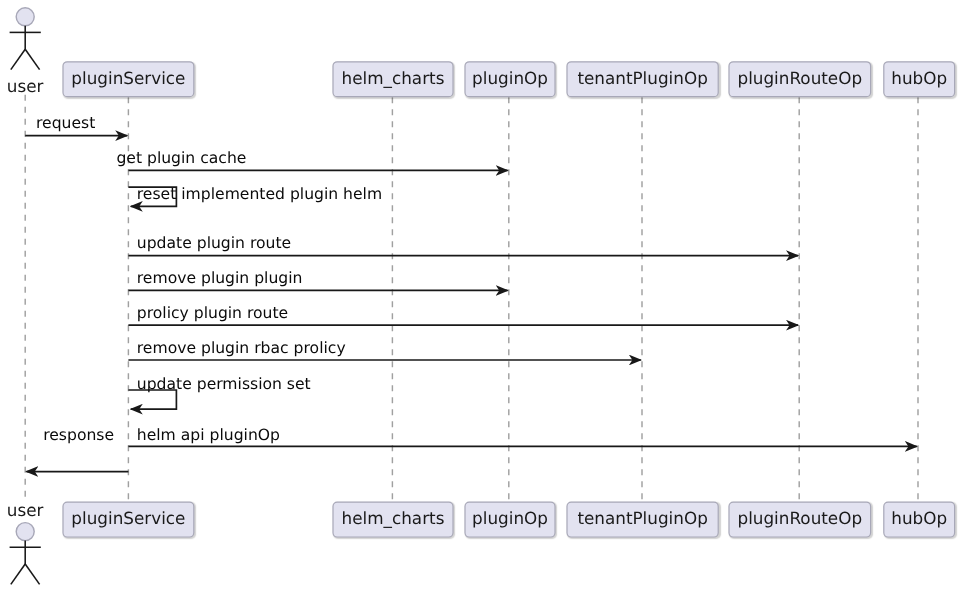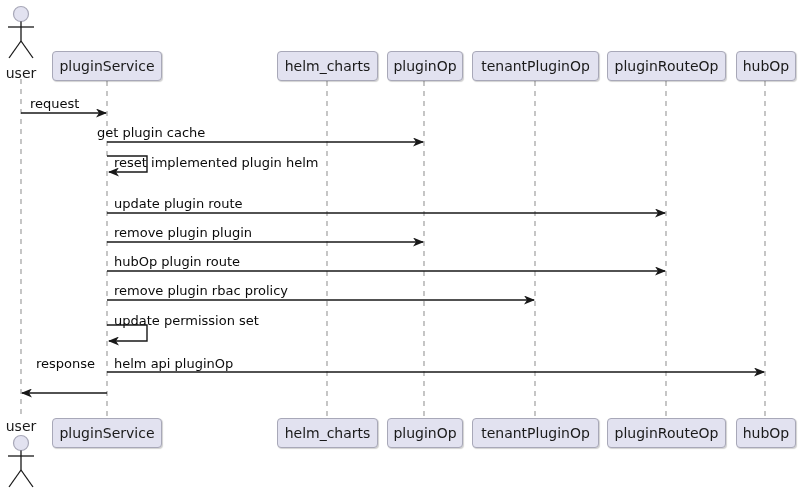--- a/index.html
+++ b/index.html
@@ -147,20 +147,20 @@
         <span>hubOp</span>
       </div>
       <div class="participant-box" style="left: 736px; top: 418px; width: 60px;">
         <span>hubOp</span>
       </div>
       <div class="msg-label" style="left: 30px; top: 96px;">request</div>
       <div class="msg-label" style="left: 97px; top: 125px;">get plugin cache</div>
       <div class="msg-label" style="left: 114px; top: 155px;">reset implemented plugin helm</div>
       <div class="msg-label" style="left: 114px; top: 196px;">update plugin route</div>
       <div class="msg-label" style="left: 114px; top: 225px;">remove plugin plugin</div>
-      <div class="msg-label" style="left: 114px; top: 254px;">hubOp plugin route</div>
+      <div class="msg-label" style="left: 114px; top: 254px;">prolicy plugin route</div>
       <div class="msg-label" style="left: 114px; top: 283px;">remove plugin rbac prolicy</div>
       <div class="msg-label" style="left: 114px; top: 313px;">update permission set</div>
       <div class="msg-label" style="left: 114px; top: 356px;">helm api pluginOp</div>
       <div class="msg-label" style="left: 36px; top: 356px; text-align: right;">response</div>
     </div>
 
 </div>
 
 </body></html>

